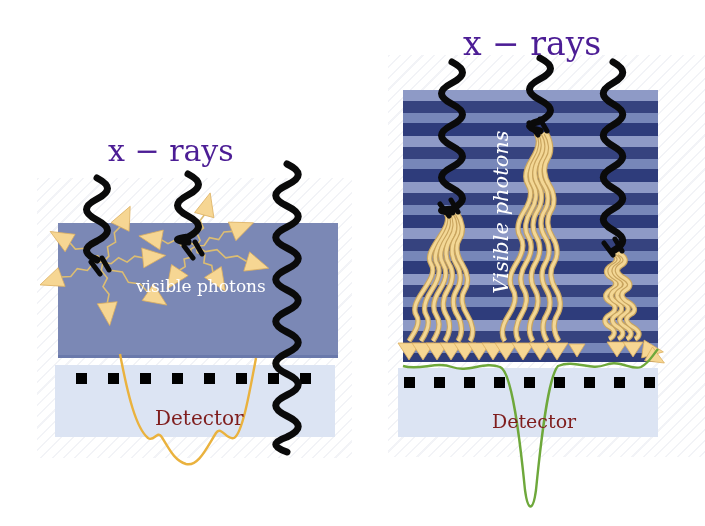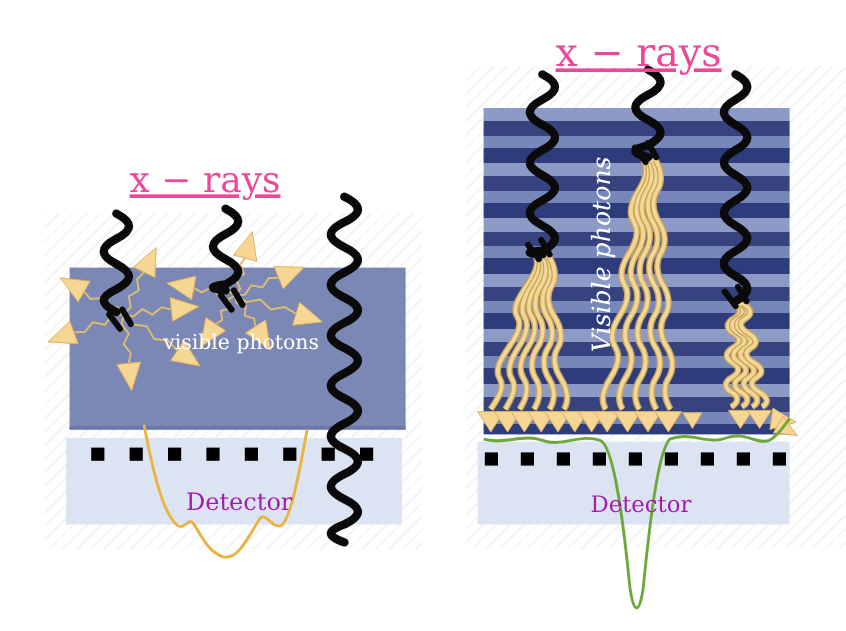--- a/index.html
+++ b/index.html
@@ -4,23 +4,23 @@
 <style>
   html,body{margin:0;padding:0;background:#fff;}
   #stage{position:relative;width:705px;height:526px;background:#fff;overflow:hidden;
          font-family:"DejaVu Serif","Liberation Serif",serif;}
   .abs{position:absolute;}
   .hatch{background:repeating-linear-gradient(135deg,rgba(130,140,175,0.10) 0 1.5px,transparent 1.5px 8px);}
   .slab{background:#7b88b5;border-bottom:3px solid #6a79ab;}
   .stripes{background:repeating-linear-gradient(180deg,
       #8e9ac6 0 11px,#36437f 11px 23px,#7787b9 23px 33px,#2e3c7b 33px 46px);}
   .det{background:#dce4f3;}
-  .title{color:#ec4899;white-space:nowrap;text-decoration:underline;}
+  .title{color:#4c1d95;white-space:nowrap;}
   .lbl-white{color:#ffffff;white-space:nowrap;}
-  .lbl-black{color:#a21caf;white-space:nowrap;}
+  .lbl-black{color:#7f1d1d;white-space:nowrap;}
   .vert{transform:translate(-50%,-50%) rotate(-90deg);font-style:italic;}
   svg{position:absolute;left:0;top:0;}
 </style>
 </head>
 <body>
 
 <div id="stage">
 
   <div class="abs hatch" style="left:37px;top:178px;width:315px;height:280px;"></div>
   <div class="abs hatch" style="left:388px;top:55px;width:317px;height:402px;"></div>

